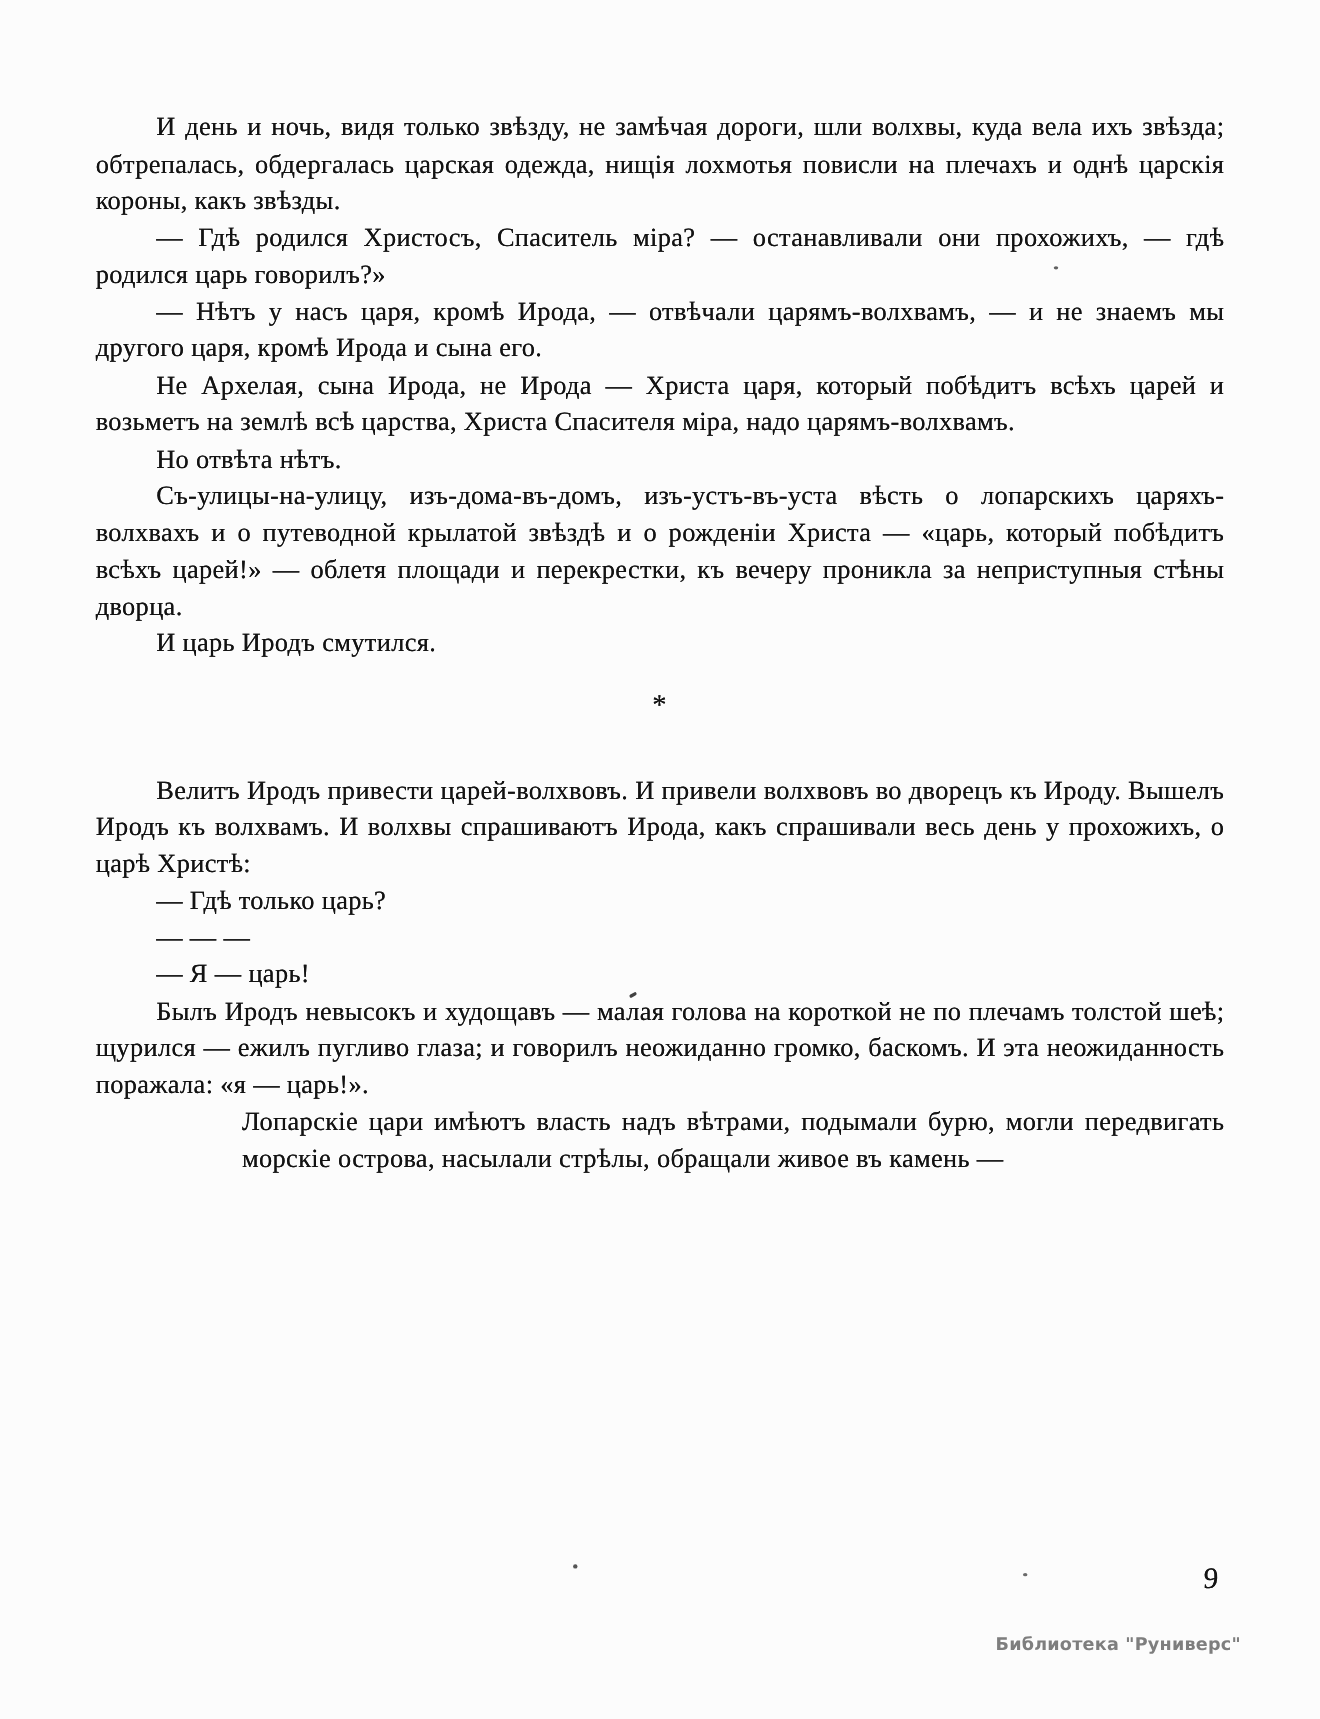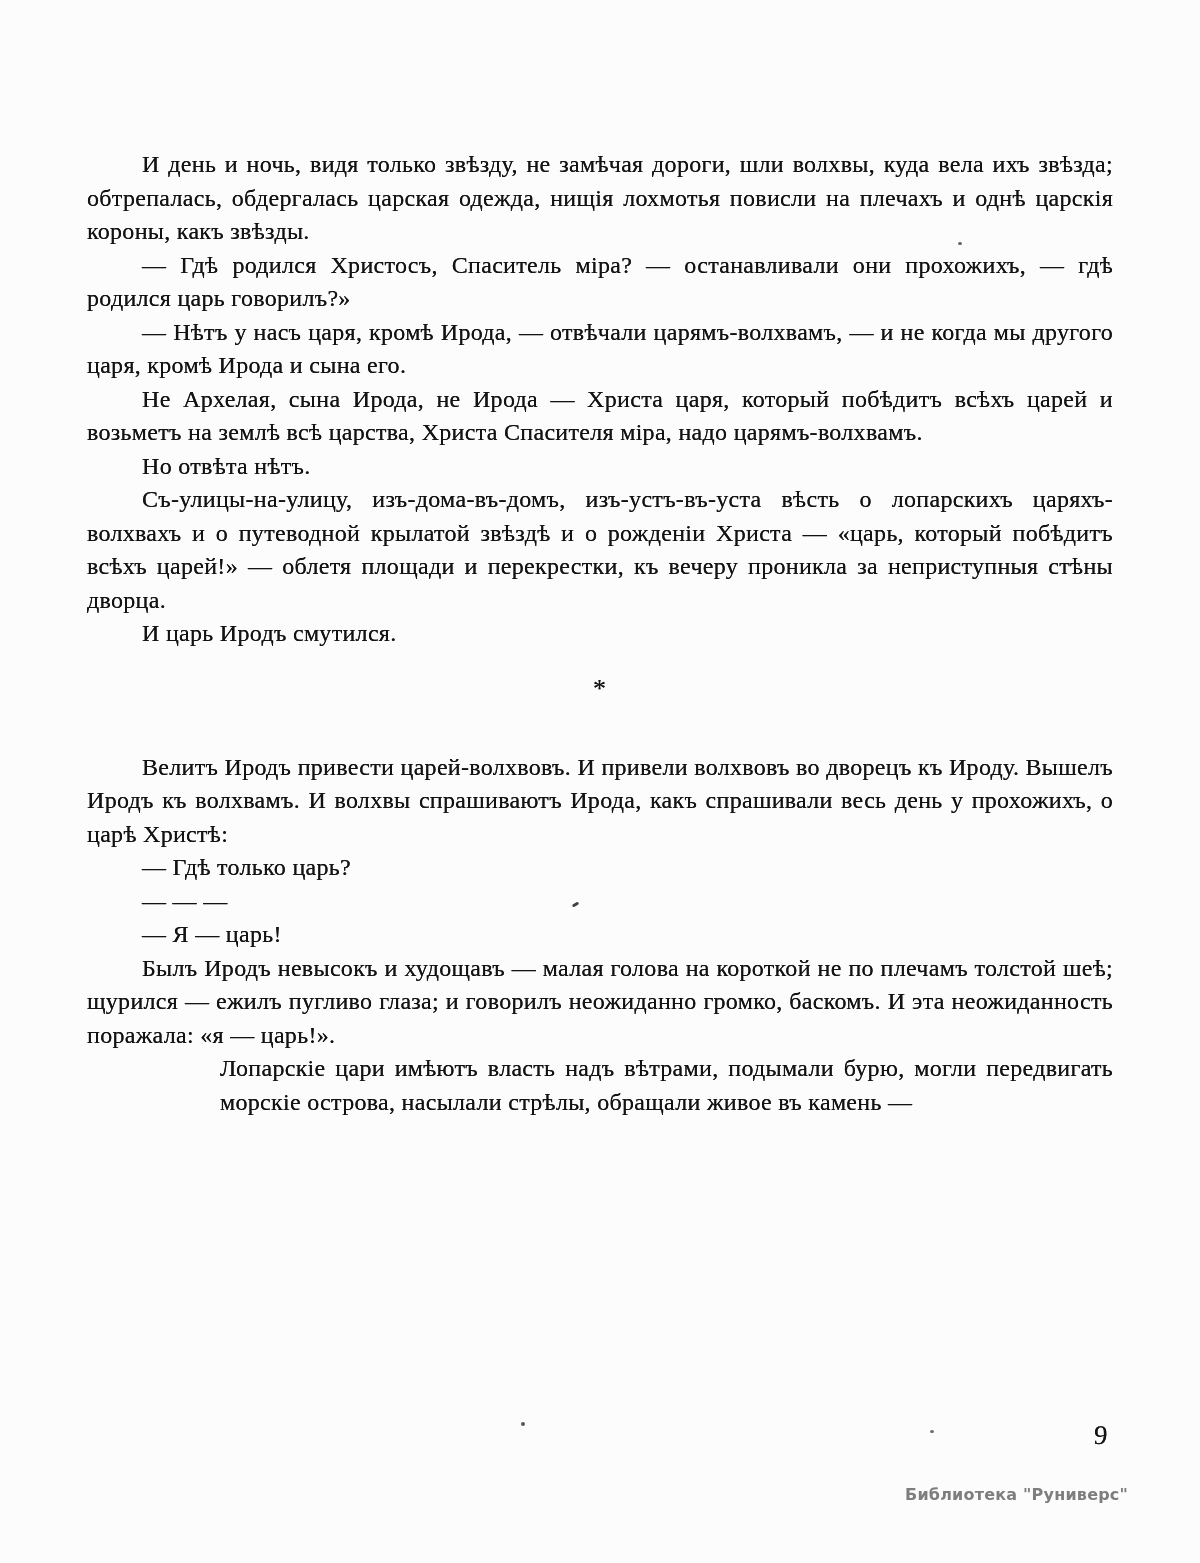--- a/index.html
+++ b/index.html
@@ -20,21 +20,20 @@
   .text-block {
     position: absolute;
     left: 87px;
     top: 100px;
     width: 1026px;
     font-size: 24px;
     line-height: 33.5px;
     text-align: justify;
     letter-spacing: 0.3px;
     text-shadow: 0 0 0.6px rgba(0,0,0,0.85);
-    margin-top: 48px;
   }
   .para {
     margin: 0;
     text-indent: 55px;
   }
   .para.quote {
     margin-left: 133px;
     text-indent: 0;
   }
   .section-break {
@@ -81,21 +80,21 @@
   .speck.dot-d { left: 930px;  top: 1430px; width: 4px; height: 3px; opacity: .7; }
 </style>
 </head>
 <body>
 
 <div class="page">
 
   <main class="text-block">
     <p class="para">И день и ночь, видя только звѣзду, не замѣчая дороги, шли волхвы, куда вела ихъ звѣзда; обтрепалась, обдергалась царская одежда, нищія лохмотья повисли на плечахъ и однѣ царскія короны, какъ звѣзды.</p>
     <p class="para">— Гдѣ родился Христосъ, Спаситель міра? — останавливали они прохожихъ, — гдѣ родился царь говорилъ?»</p>
-    <p class="para">— Нѣтъ у насъ царя, кромѣ Ирода, — отвѣчали царямъ-волхвамъ, — и не когда мы другого царя, кромѣ Ирода и сына его.</p>
+    <p class="para">— Нѣтъ у насъ царя, кромѣ Ирода, — отвѣчали царямъ-волхвамъ, — и не знаемъ мы другого царя, кромѣ Ирода и сына его.</p>
     <p class="para">Не Архелая, сына Ирода, не Ирода — Христа царя, который побѣдитъ всѣхъ царей и возьметъ на землѣ всѣ царства, Христа Спасителя міра, надо царямъ-волхвамъ.</p>
     <p class="para">Но отвѣта нѣтъ.</p>
     <p class="para">Съ-улицы-на-улицу, изъ-дома-въ-домъ, изъ-устъ-въ-уста вѣсть о лопарскихъ царяхъ-волхвахъ и о путеводной крылатой звѣздѣ и о рожденіи Христа — «царь, который побѣдитъ всѣхъ царей!» — облетя площади и перекрестки, къ вечеру проникла за неприступныя стѣны дворца.</p>
     <p class="para">И царь Иродъ смутился.</p>
 
     <div class="section-break">
       <span>*</span>
     </div>
 
     <p class="para">Велитъ Иродъ привести царей-волхвовъ. И привели волхвовъ во дворецъ къ Ироду. Вышелъ Иродъ къ волхвамъ. И волхвы спрашиваютъ Ирода, какъ спрашивали весь день у прохожихъ, о царѣ Христѣ:</p>

